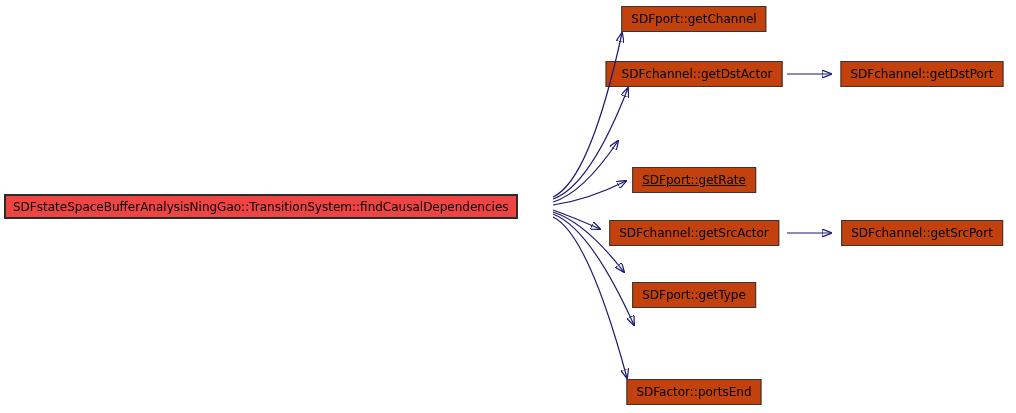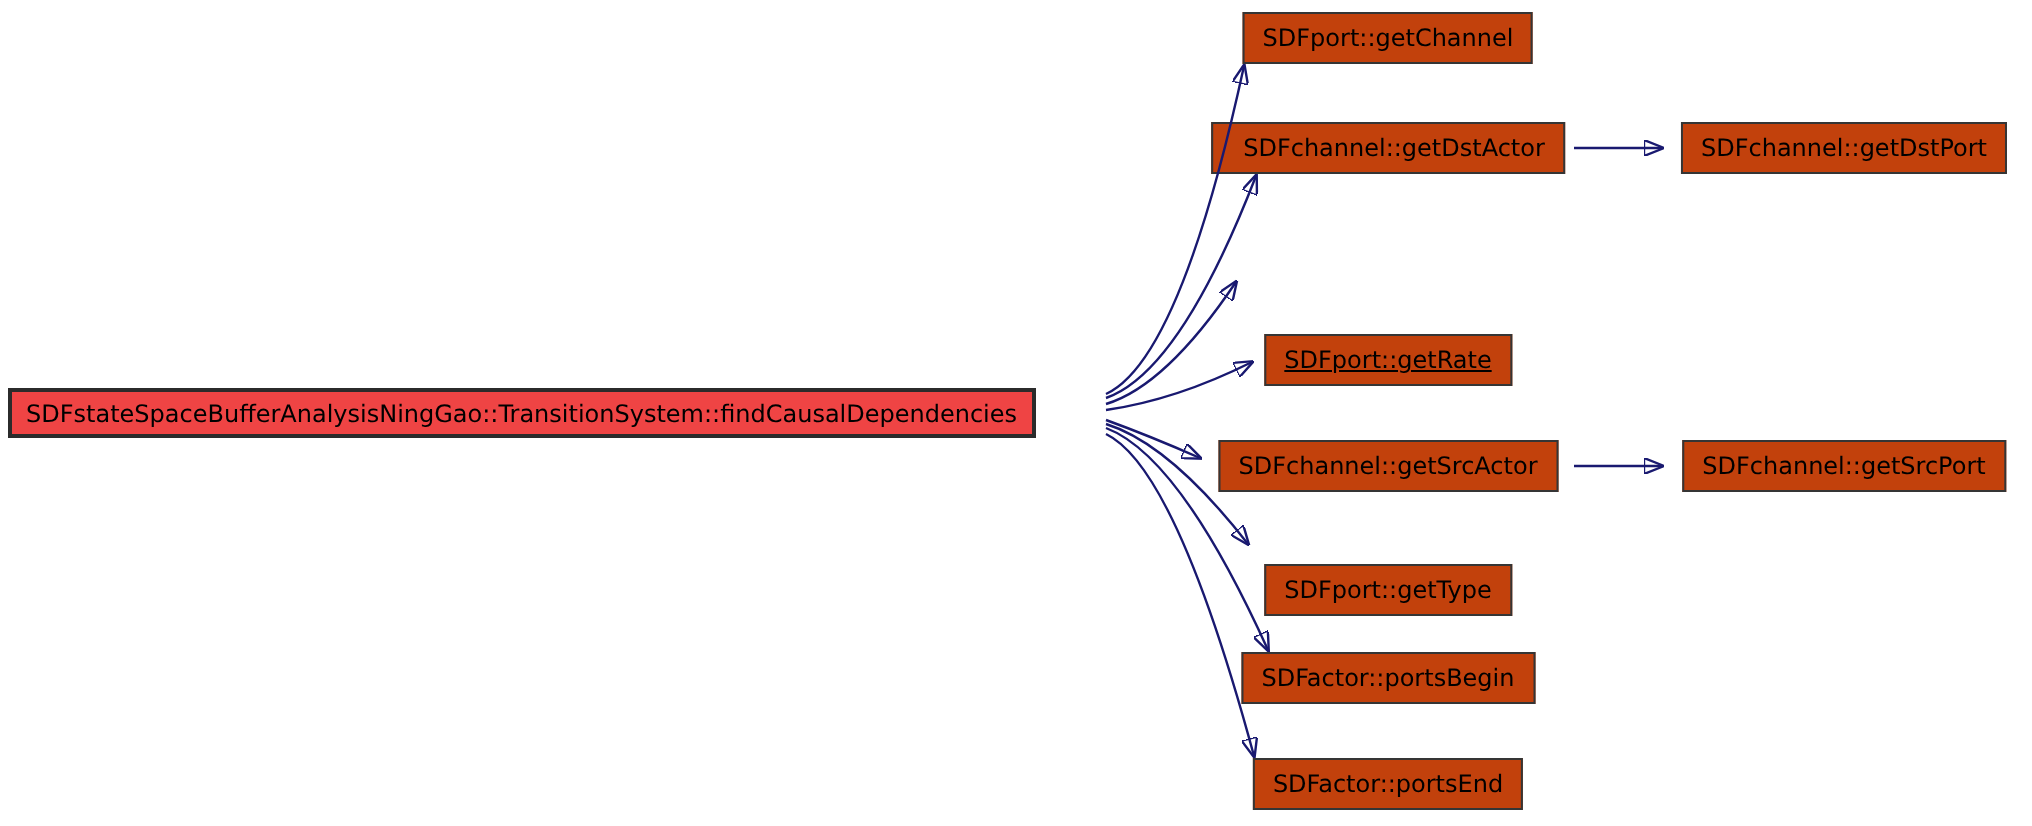--- a/index.html
+++ b/index.html
@@ -69,21 +69,20 @@
 
   <div class="node mid" style="top:61px;padding-left:15px;">SDFchannel::getDstActor</div>
 
 
   <div class="node mid" style="top:167px;text-decoration:underline;">SDFport::getRate</div>
 
   <div class="node mid" style="top:220px;">SDFchannel::getSrcActor</div>
 
   <div class="node mid" style="top:282px;">SDFport::getType</div>
 
-  <div class="node mid" style="top:326px;">SDFactor::portsBegin</div>
 
   <div class="node mid" style="top:379px;">SDFactor::portsEnd</div>
 
   <div class="node right" style="top:61px;">SDFchannel::getDstPort</div>
 
   <div class="node right" style="top:220px;">SDFchannel::getSrcPort</div>
 
   <svg class="edges" viewBox="0 0 1016 413" xmlns="http://www.w3.org/2000/svg">
     <defs>
       <marker id="arr" viewBox="0 0 10 8" refX="9" refY="4" markerWidth="10" markerHeight="8" markerUnits="userSpaceOnUse" orient="auto">

